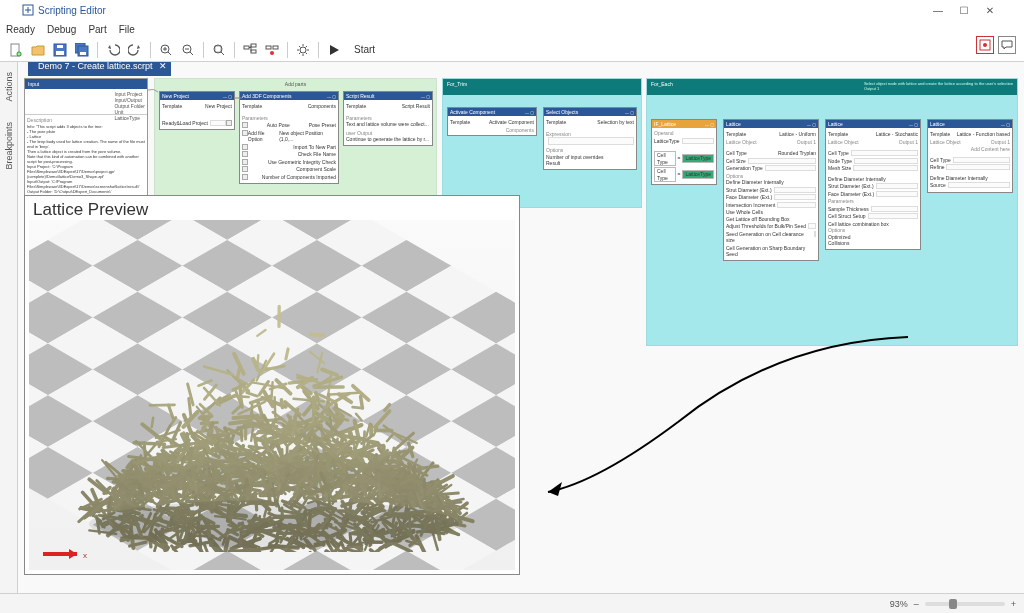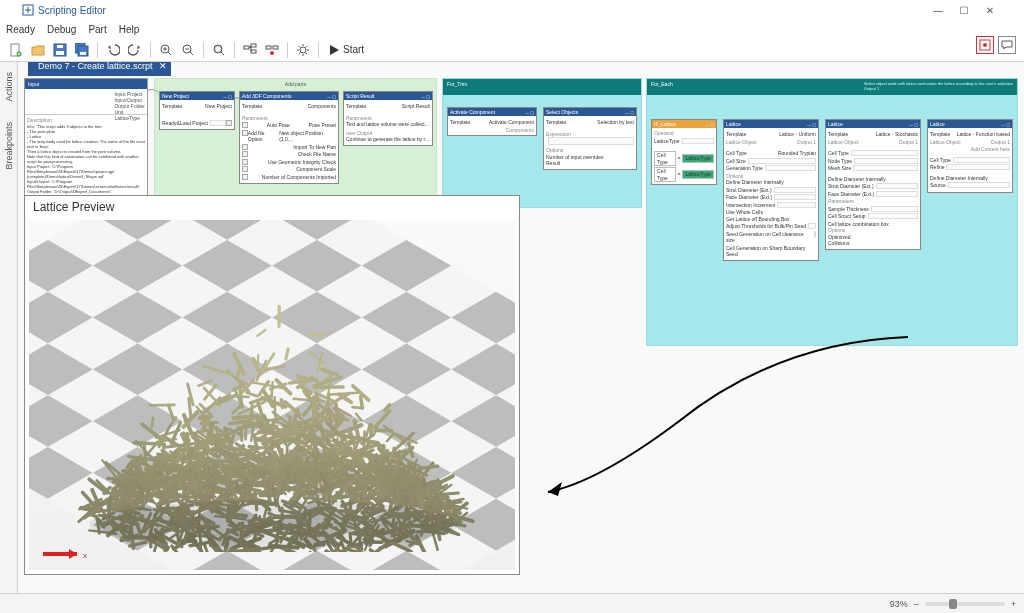--- a/index.html
+++ b/index.html
@@ -8,21 +8,21 @@
 .titlebar { height: 20px; display: flex; align-items: center; padding: 0 22px; font-size: 10px; color: #2b579a; }
 .titlebar .spacer { flex: 1; }
 .titlebar .winbtn { width: 24px; height: 16px; display: flex; align-items: center; justify-content: center; color: #555; font-size: 10px; margin-left: 2px; }
 
 .menubar { height: 18px; display: flex; align-items: center; padding: 0 6px; font-size: 10px; color: #333; gap: 12px; }
 
 .toolbar { height: 24px; display: flex; align-items: center; padding: 0 6px; gap: 2px; border-bottom: 1px solid #d0d0d0; }
 .toolbar .btn { width: 20px; height: 20px; display: flex; align-items: center; justify-content: center; border: 1px solid transparent; border-radius: 2px; }
 .toolbar .btn svg { width: 14px; height: 14px; }
 .toolbar .sep { width: 1px; height: 16px; background: #ccc; margin: 0 3px; }
-.toolbar .start { display: flex; align-items: center; font-size: 10px; color: #333; gap: 3px; padding: 0 4px; }
+.toolbar .start { display: flex; align-items: center; font-size: 10px; color: #333; gap: 14px; padding: 0 4px; }
 
 .main { position: absolute; top: 62px; left: 0; right: 0; bottom: 20px; display: flex; }
 
 .side-tabs { width: 18px; background: #f4f4f4; display: flex; flex-direction: column; align-items: center; border-right: 1px solid #d0d0d0; }
 .side-tab { writing-mode: vertical-rl; transform: rotate(180deg); font-size: 9px; color: #555; padding: 10px 2px; cursor: pointer; }
 
 .canvas-area { flex: 1; background: #f9f9f9; position: relative; overflow: hidden; }
 
 .doc-tab { position: absolute; top: -6px; left: 10px; height: 20px; background: #2b5797; color: #fff; font-size: 9px; display: flex; align-items: center; padding: 0 18px 0 10px; border-radius: 3px 3px 0 0; z-index: 10; }
 .doc-tab .close { position: absolute; right: 4px; font-size: 9px; }
@@ -46,21 +46,21 @@
 .node .nhdr { background: #2b5797; color: #fff; height: 8px; display: flex; align-items: center; padding: 0 2px; justify-content: space-between; }
 .node .nhdr .dots { font-size: 4px; }
 .node .nbody { padding: 2px; color: #333; line-height: 1.3; }
 .node .row { display: flex; justify-content: space-between; margin: 1px 0; }
 .node .field { background:#fbfbfb; border:1px solid #ddd; height:6px; flex:1; margin-left:2px; }
 .node .mini-btn { display:inline-block; width:6px; height:6px; border:1px solid #aaa; background:#eee; }
 
 .node-orange .nhdr { background: #e8a33d; }
 
 .preview { position: absolute; left: 24px; top: 195px; width: 496px; height: 380px; background: #fff; border: 1px solid #888; z-index: 20; }
-.preview .ptitle { font-size: 12px; color: #333; padding: 4px 8px; }
+.preview .ptitle { font-size: 17px; color: #333; padding: 4px 8px; }
 .preview .scene { position: absolute; top: 24px; left: 4px; right: 4px; bottom: 4px; overflow: hidden; background: linear-gradient(#fafafa,#f0f0f0); }
 .floor { position: absolute; inset: 0; }
 .lattice { position: absolute; left: 40px; top: 36px; width: 410px; height: 296px; }
 .axis-arrow { position:absolute; left:6px; bottom:8px; }
 
 .curve-arrow { position: absolute; left: 520px; top: 270px; width: 380px; height: 180px; z-index: 15; pointer-events: none; }
 
 .statusbar { position: absolute; bottom: 0; left: 0; right: 0; height: 20px; background: #f4f4f4; border-top: 1px solid #d0d0d0; display: flex; align-items: center; justify-content: flex-end; padding: 0 8px; font-size: 9px; color: #555; gap: 6px; }
 .statusbar .slider { width: 80px; height: 4px; background: #ddd; position: relative; border-radius: 2px; }
 .statusbar .slider .thumb { position: absolute; left: 30%; top: -3px; width: 8px; height: 10px; background: #888; border-radius: 2px; }
@@ -80,21 +80,21 @@
   <span class="spacer"></span>
   <span class="winbtn">—</span>
   <span class="winbtn">☐</span>
   <span class="winbtn">✕</span>
 </div>
 
 <div class="menubar">
   <span>Ready</span>
   <span>Debug</span>
   <span>Part</span>
-  <span>Help</span>
+  <span>File</span>
 </div>
 
 <div class="toolbar">
   <div class="btn">
       <svg viewBox="0 0 14 14">
         <rect x="2" y="1" width="8" height="12" fill="#fff" stroke="#888"></rect>
         <circle cx="10" cy="11" r="2.5" fill="#3a3"></circle>
         <path d="M10 9.5v3M8.5 11h3" stroke="#fff" stroke-width="0.8"></path>
       </svg>
     </div>

